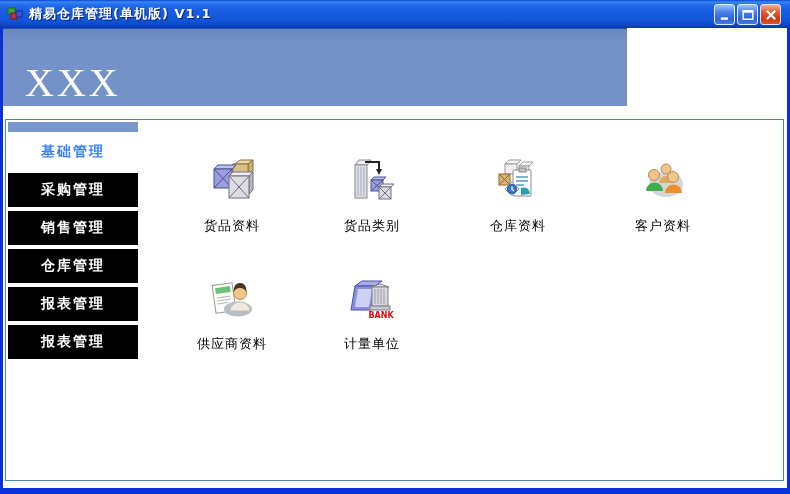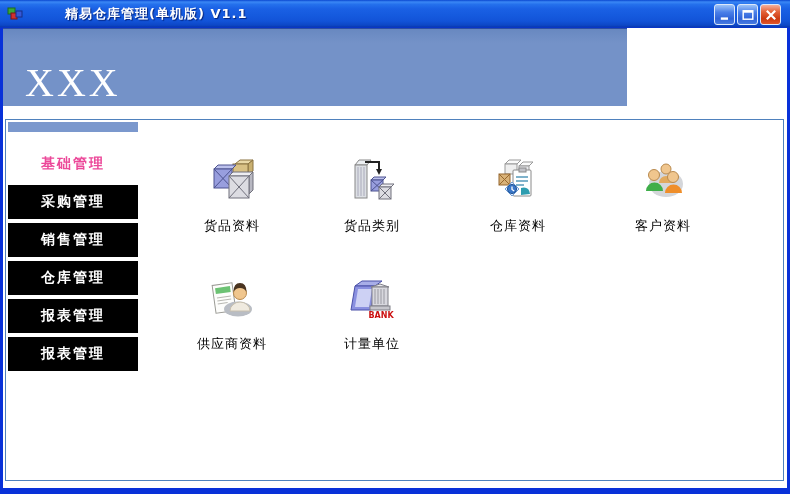--- a/index.html
+++ b/index.html
@@ -7,21 +7,21 @@
     width:790px;height:494px;overflow:hidden;
     font-family:"DejaVu Sans","Liberation Sans",sans-serif;
     background:#ffffff;
   }
   .window{position:relative;width:790px;height:494px;background:#ffffff;}
 
   
   .titlebar{
     position:absolute;left:0;top:0;width:790px;height:28px;
     background:linear-gradient(180deg,#0a47d0 0%,#3a87f5 7%,#2470ec 16%,#1a60e4 32%,#155ade 55%,#1253d8 75%,#0d47c6 90%,#0a3ab2 96%,#0831d9 100%);
-    display:flex;align-items:center;gap:36px;
+    display:flex;align-items:center;
   }
   .app-icon{width:16px;height:16px;margin:0 6px 0 7px;flex:0 0 auto;}
   .title-text{
     color:#ffffff;font-weight:bold;font-size:13px;letter-spacing:1px;
     text-shadow:1px 1px 1px #03237c;white-space:nowrap;
   }
   .tb-buttons{position:absolute;right:9px;top:4px;display:flex;gap:2px;}
   .tb-btn{
     width:21px;height:21px;border-radius:3px;border:1px solid #dce8fa;
     box-sizing:border-box;display:flex;align-items:center;justify-content:center;
@@ -60,21 +60,21 @@
   .sidebar{
     position:absolute;left:2px;top:2px;bottom:2px;width:130px;
     display:flex;flex-direction:column;
   }
   .side-spacer{height:10px;background:#7b98cd;margin-bottom:3px;flex:0 0 auto;}
   .side-item{
     height:34px;margin-bottom:4px;flex:0 0 auto;
     background:#000000;color:#ffffff;font-weight:bold;font-size:14px;letter-spacing:2px;
     display:flex;align-items:center;justify-content:center;cursor:pointer;
   }
-  .side-item.active{background:#ffffff;color:#ec4899;margin-top:12px;}
+  .side-item.active{background:#ffffff;color:#3b82f6;}
   .side-filler{
     flex:1 1 auto;background:#7b98cd;position:relative;
     border-top:1px solid #93a9d4;margin-top:-2px;
   }
   .side-footer{
     position:absolute;left:0;right:0;bottom:10px;text-align:center;
     color:#ffffff;font-size:11px;letter-spacing:1px;
   }
 
   

